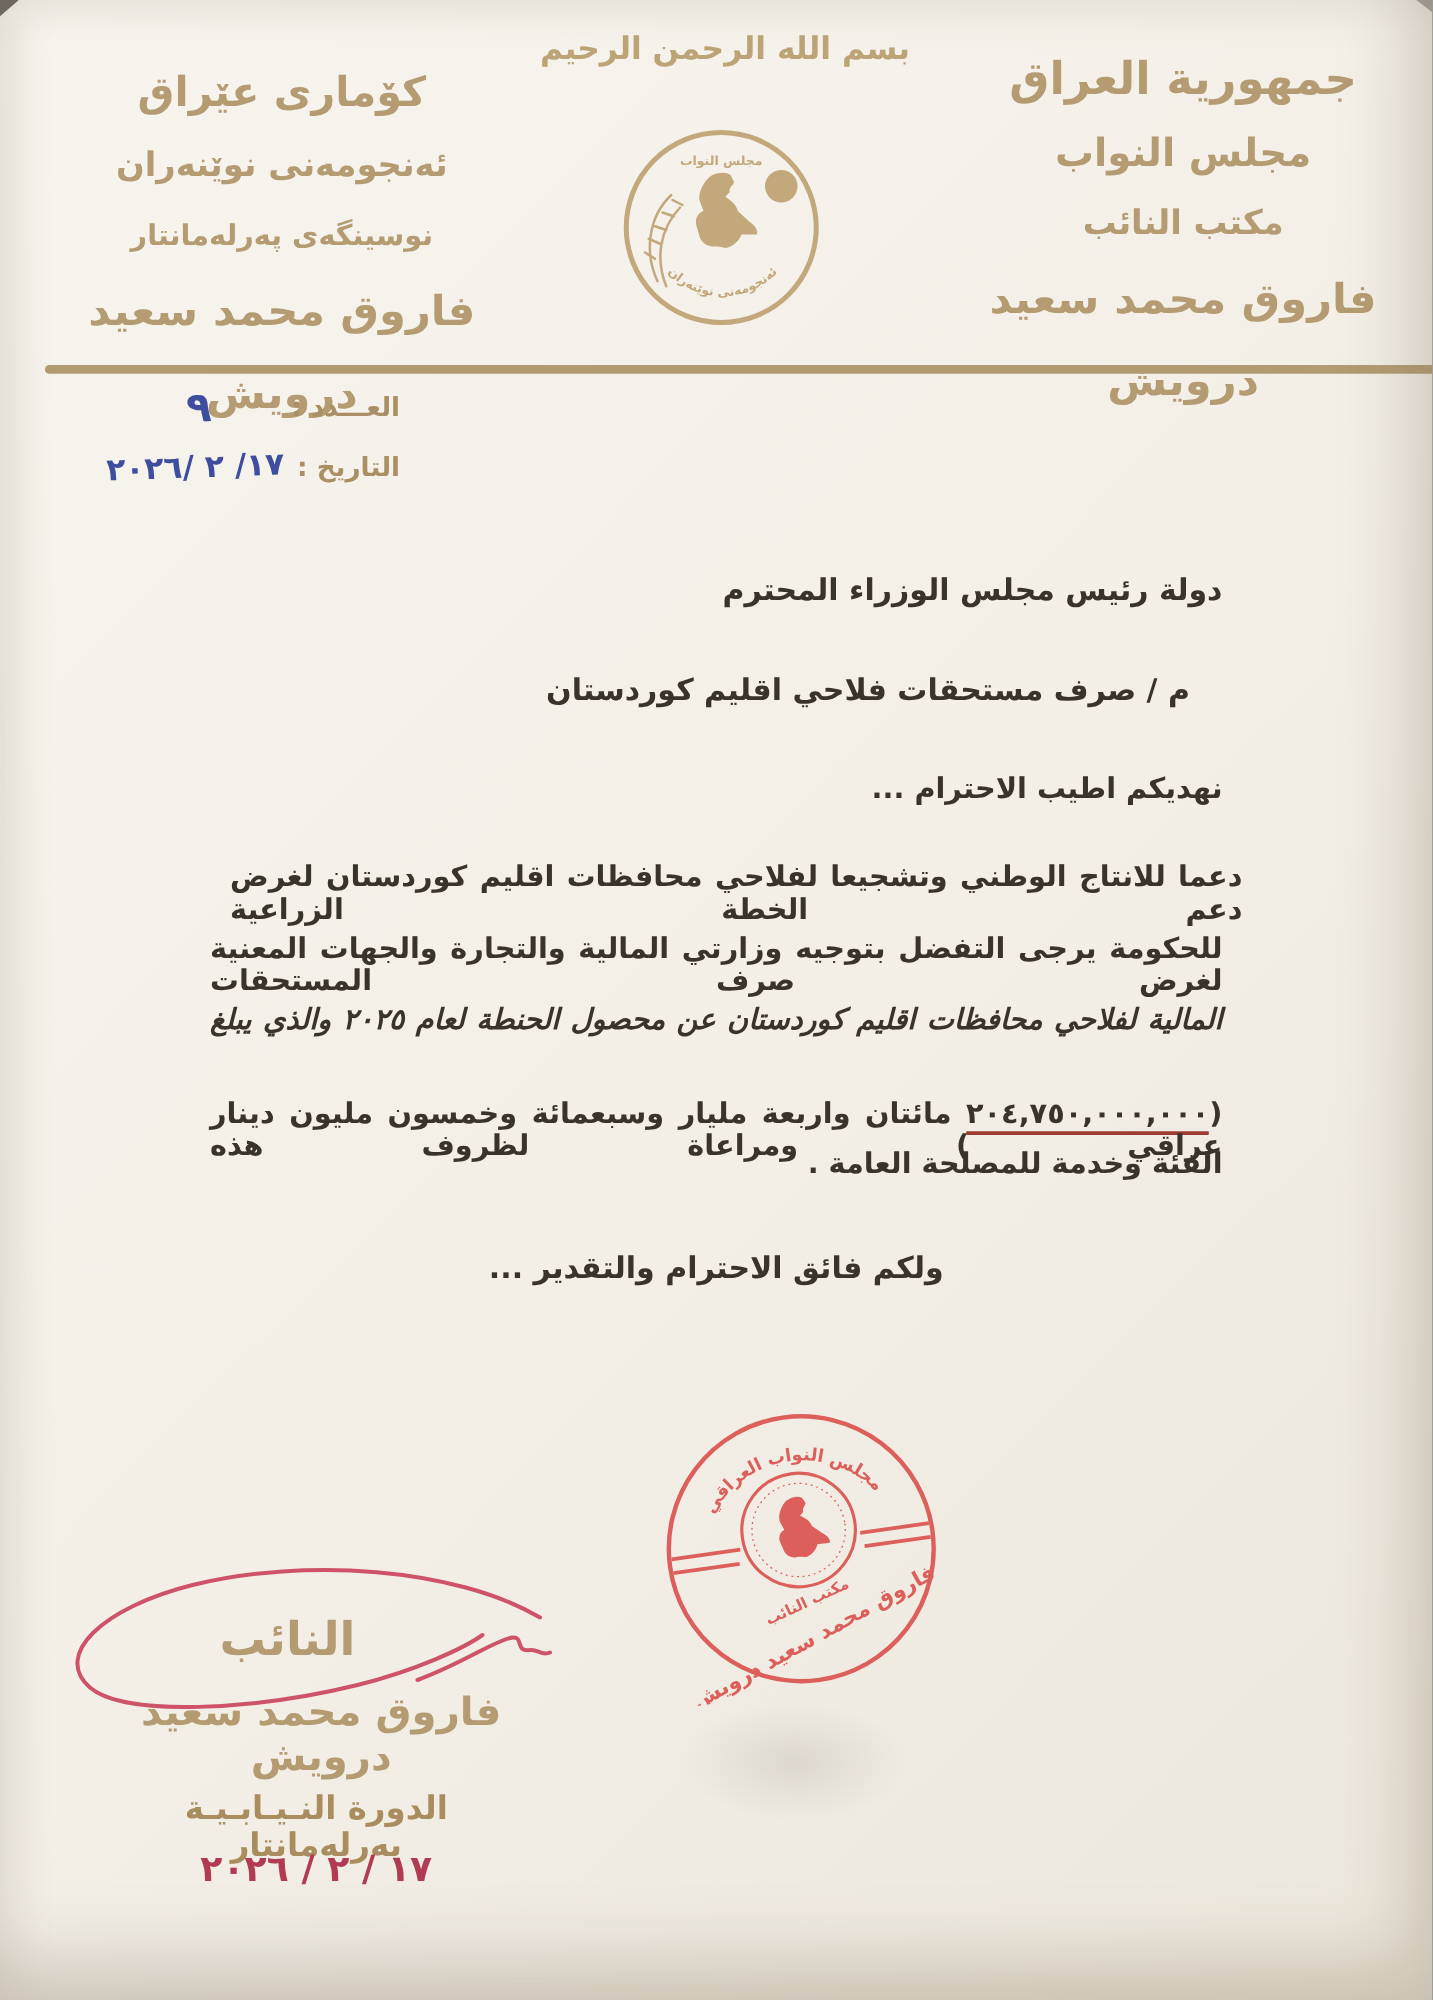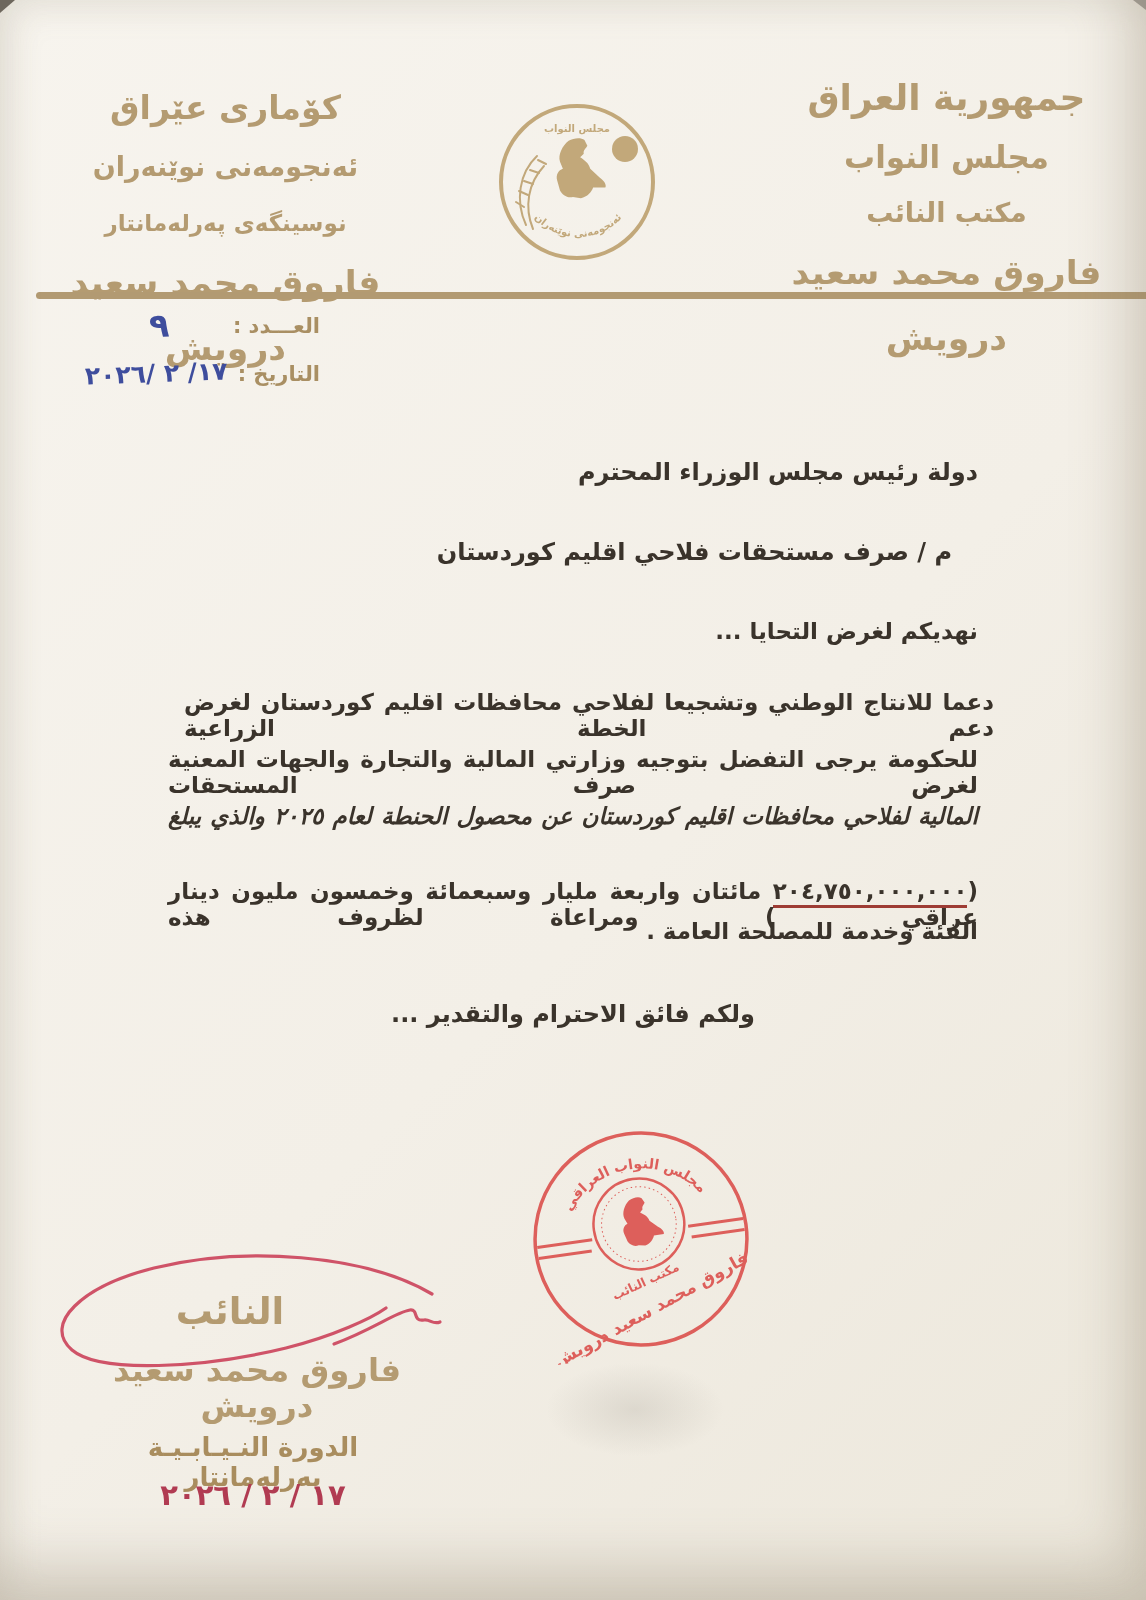--- a/index.html
+++ b/index.html
@@ -13,21 +13,21 @@
   .corner-tl{position:absolute;left:0;top:0;width:0;height:0;
     border-top:13px solid #6d675d;border-right:15px solid transparent;}
   .corner-tr{position:absolute;right:0;top:0;width:0;height:0;
     border-top:10px solid rgba(110,104,94,.55);border-left:13px solid transparent;}
   .smudge{position:absolute;left:545px;top:1362px;width:180px;height:95px;
     background:radial-gradient(ellipse at center,rgba(120,113,102,.16),transparent 70%);}
   
   .lh{position:absolute;text-align:center;color:#b49b71;font-weight:bold;direction:rtl;}
   .lh-right{right:22px;top:34px;width:355px;}
   .lh-left{left:28px;top:44px;width:395px;}
-  .lh .l1{font-size:36px;line-height:60px;margin-top:34px;}
+  .lh .l1{font-size:36px;line-height:60px;}
   .lh .l2{font-size:31px;line-height:58px;}
   .lh .l3{font-size:27px;line-height:54px;}
   .lh .l4{font-size:33px;line-height:66px;transform:scaleX(1.05);}
   .lh-left .l1{font-size:33px;}
   .lh-left .l2{font-size:27px;}
   .lh-left .l3{font-size:23px;}
   .bismillah{position:absolute;left:410px;top:24px;width:340px;text-align:center;
     font-size:25px;font-weight:bold;color:#bda playing476;color:#bca476;direction:rtl;}
   .emblem{position:absolute;left:494px;top:99px;}
   .rule{position:absolute;left:36px;right:0;top:292px;height:7px;background:#b29a72;border-radius:4px 0 0 4px;}
@@ -79,20 +79,21 @@
     <div class="l4">فاروق محمد سعيد درويش</div>
   </div>
 
   <div class="lh lh-left">
     <div class="l1">كۆماری عێراق</div>
     <div class="l2">ئەنجومەنی نوێنەران</div>
     <div class="l3">نوسینگەی پەرلەمانتار</div>
     <div class="l4">فاروق محمد سعید درویش</div>
   </div>
 
+  <div class="bismillah">بسم الله الرحمن الرحيم</div>
 
   <svg class="emblem" width="166" height="166" viewBox="0 0 166 166">
     <circle cx="83" cy="83" r="76" fill="none" stroke="#c2a87a" stroke-width="4"></circle>
     <circle cx="131" cy="50" r="13" fill="#c2a87a"></circle>
     <use href="#iraqMap" transform="translate(48,36) scale(0.72)" fill="#c2a87a"></use>
     <g stroke="#c2a87a" stroke-width="2" fill="none" stroke-linecap="round">
       <path d="M32 126 C21 102 25 74 43 57"></path>
       <path d="M39 130 C30 108 34 84 50 67"></path>
       <path d="M30 108 l-8 -5 M34 96 l-9 -4 M39 85 l-9 -3 M45 74 l-9 -3 M52 65 l-8 -4"></path>
     </g>
@@ -110,21 +111,21 @@
       <span class="meta-value num-value">٩</span>
     </div>
     <div class="meta-row">
       <span class="meta-label">التاريخ :</span>
       <span class="meta-value date-value">٢٠٢٦/ ٢ /١٧</span>
     </div>
   </div>
 
   <div class="bodyline recipient">دولة رئيس مجلس الوزراء المحترم</div>
   <div class="bodyline subject">م / صرف مستحقات فلاحي اقليم كوردستان</div>
-  <div class="bodyline greeting">نهديكم لغرض التحايا ...</div>
+  <div class="bodyline greeting">نهديكم اطيب الاحترام ...</div>
 
   <div class="bodyline pline p1">دعما للانتاج الوطني وتشجيعا لفلاحي محافظات اقليم كوردستان لغرض دعم الخطة الزراعية</div>
   <div class="bodyline pline p2">للحكومة يرجى التفضل بتوجيه وزارتي المالية والتجارة والجهات المعنية لغرض صرف المستحقات</div>
   <div class="bodyline pline p3">المالية لفلاحي محافظات اقليم كوردستان عن محصول الحنطة لعام ٢٠٢٥ والذي يبلغ</div>
   <div class="bodyline pline p4"><span>(</span><span class="amount">٢٠٤,٧٥٠,٠٠٠,٠٠٠</span><span> مائتان واربعة مليار وسبعمائة وخمسون مليون دينار عراقي ) ومراعاة لظروف هذه</span></div>
   <div class="bodyline pline p5">الفئة وخدمة للمصلحة العامة .</div>
 
   <div class="bodyline closing">ولكم فائق الاحترام والتقدير ...</div>
 
   <svg class="stamp" width="226" height="226" viewBox="0 0 224 224">

